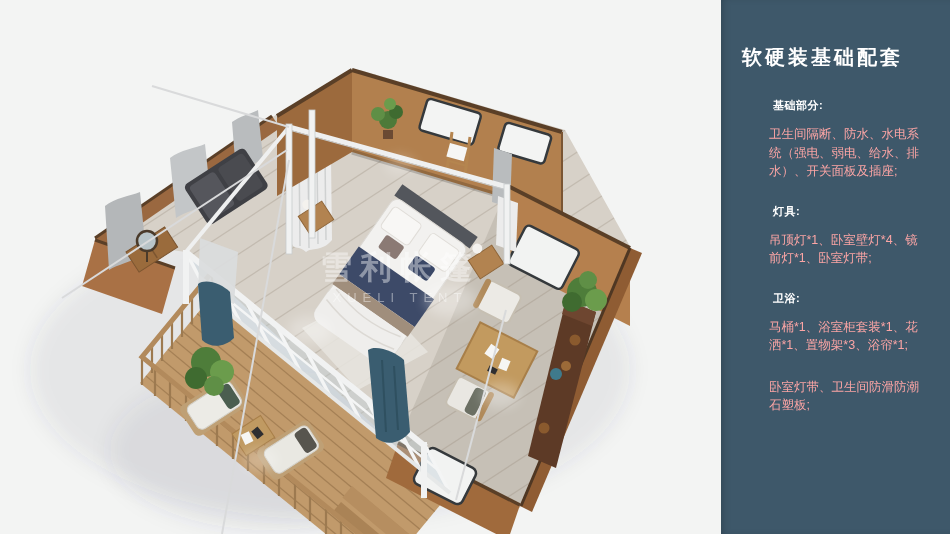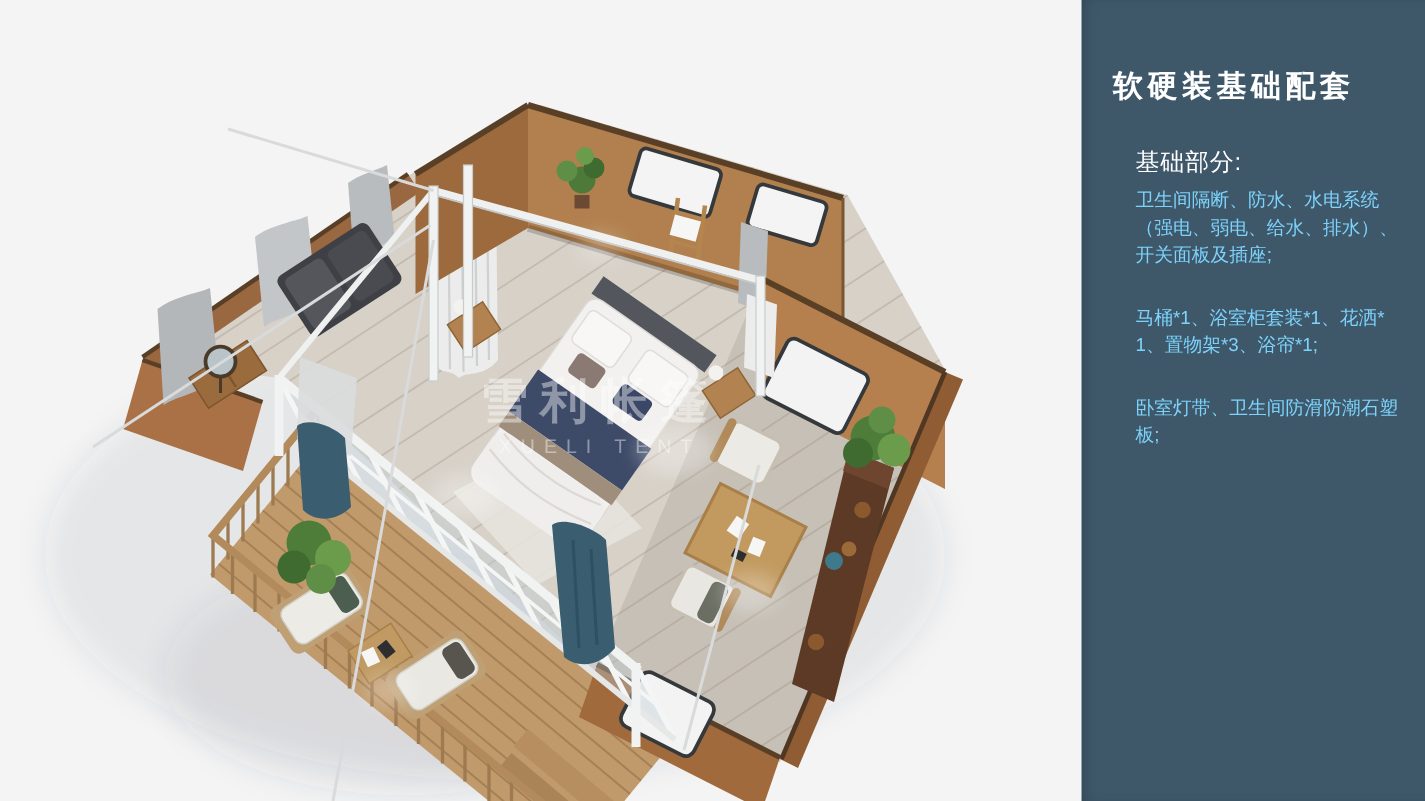--- a/index.html
+++ b/index.html
@@ -5,22 +5,22 @@
   html,body{margin:0;padding:0;background:#ffffff;}
   .stage{position:relative;width:950px;height:534px;overflow:hidden;background:#f3f4f3;
          font-family:"Liberation Sans","DejaVu Sans",sans-serif;}
   .render-area{position:absolute;left:0;top:0;width:722px;height:452px;background:#f3f4f3;}
   .render-area svg{display:block;}
   .panel{position:absolute;left:721px;top:0;width:229px;height:534px;background:#3e586a;
          color:#ffffff;box-sizing:border-box;padding:44px 22px 20px 21px;
          box-shadow:inset 5px 0 10px -5px rgba(0,0,0,0.28);}
   .panel-title{font-size:20px;font-weight:bold;letter-spacing:3px;color:#ffffff;margin:0 0 27px 0;}
   .section{margin:0 0 23px 15px;width:182px;}
-  .section h3{font-size:16px;font-weight:normal;color:#ffffff;margin:0 0 5px 0;letter-spacing:0.5px;}
-  .section p{font-size:12.5px;line-height:18.5px;color:#7dd3fc;margin:0;word-break:break-all;}
+  .section h3{font-size:11px;font-weight:bold;color:#ffffff;margin:0 0 5px 16px;letter-spacing:0.5px;}
+  .section p{font-size:12.5px;line-height:18.5px;color:#fca5a5;margin:12px;word-break:break-all;}
 </style>
 </head>
 <body>
 
 <div class="stage">
 
   <div class="render-area">
     <svg width="722" height="534" viewBox="0 0 722 534" aria-hidden="true">
       <defs>
         <filter id="soft" x="-40%" y="-40%" width="180%" height="180%">
@@ -333,23 +333,26 @@
   <div class="panel">
     <h2 class="panel-title">软硬装基础配套</h2>
 
     <div class="section">
       <h3>基础部分:</h3>
       <p>卫生间隔断、防水、水电系统（强电、弱电、给水、排水）、开关面板及插座;</p>
     </div>
 
 
     <div class="section">
+      <h3>灯具:</h3>
+      <p>吊顶灯*1、卧室壁灯*4、镜前灯*1、卧室灯带;</p>
     </div>
 
     <div class="section">
+      <h3>卫浴:</h3>
       <p>马桶*1、浴室柜套装*1、花洒*1、置物架*3、浴帘*1;</p>
     </div>
 
     <div class="section">
       <p>卧室灯带、卫生间防滑防潮石塑板;</p>
     </div>
   </div>
 
 </div>
 

